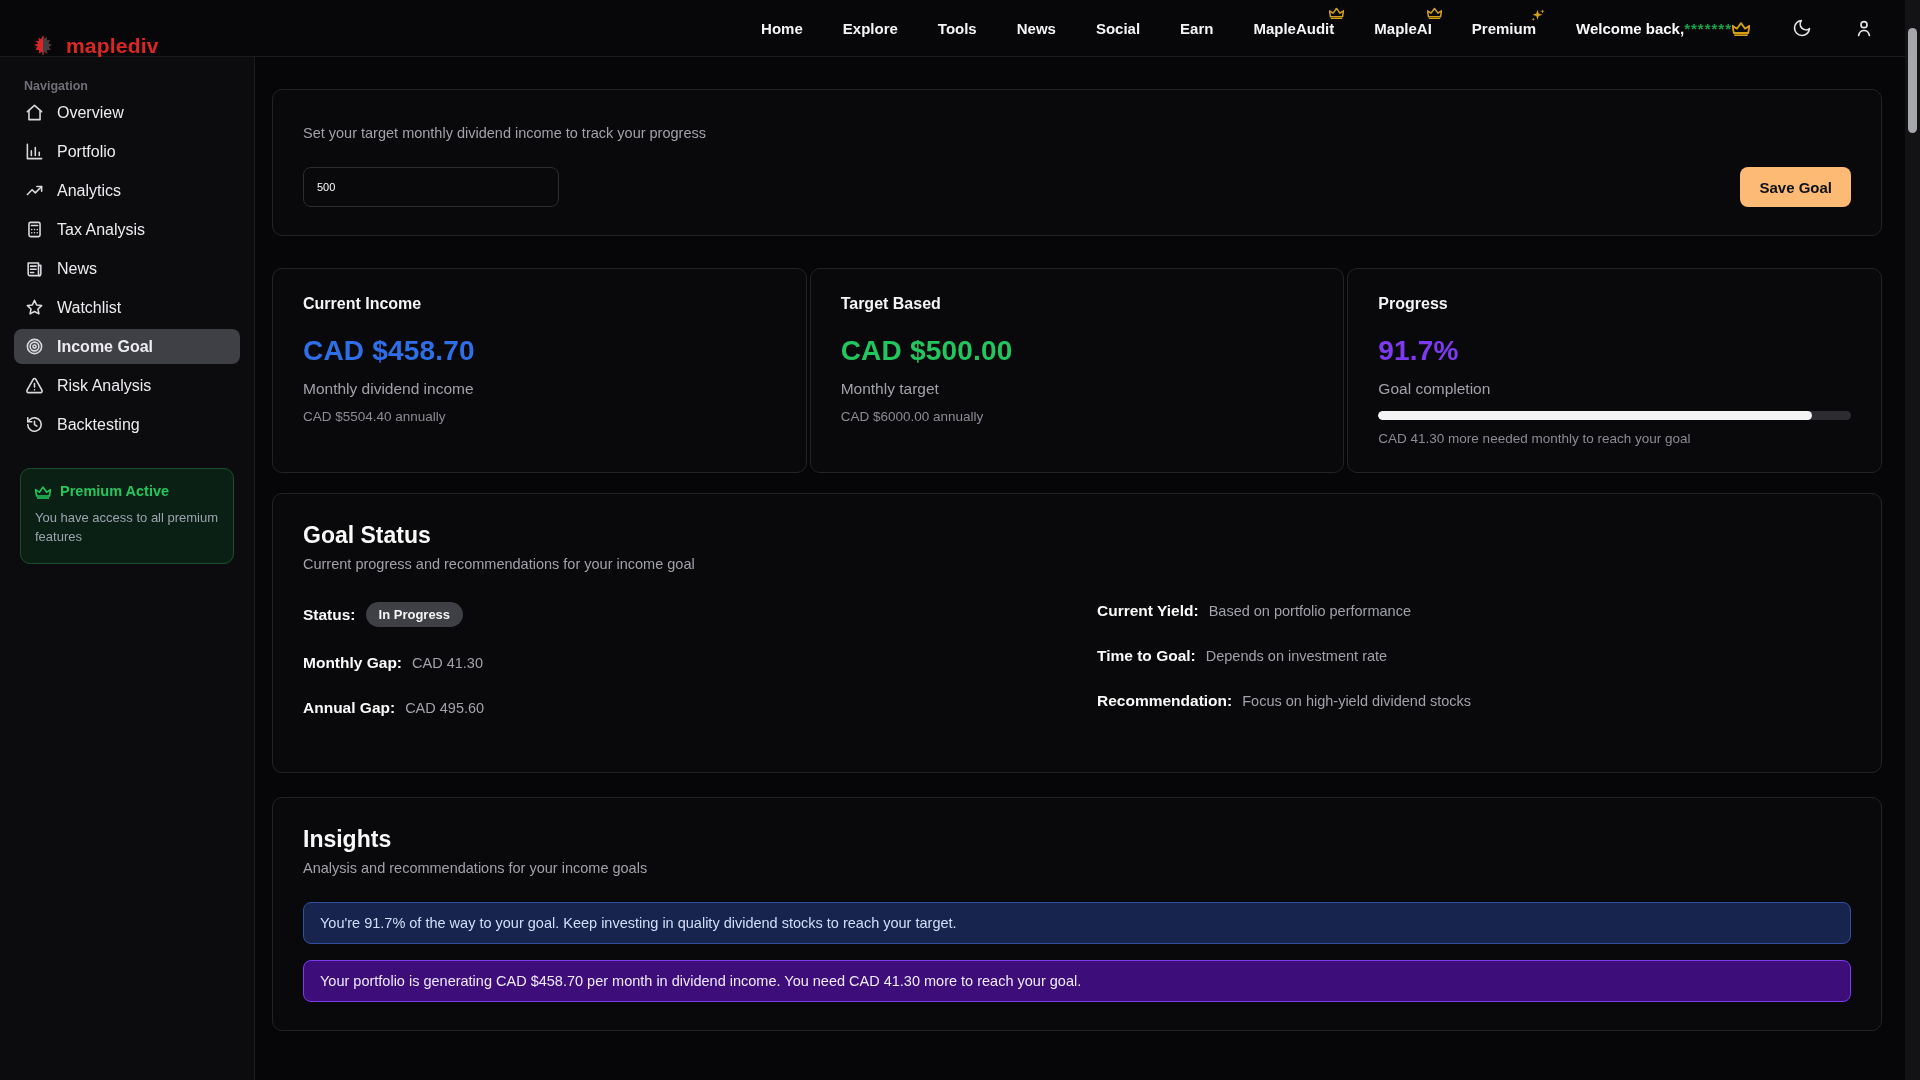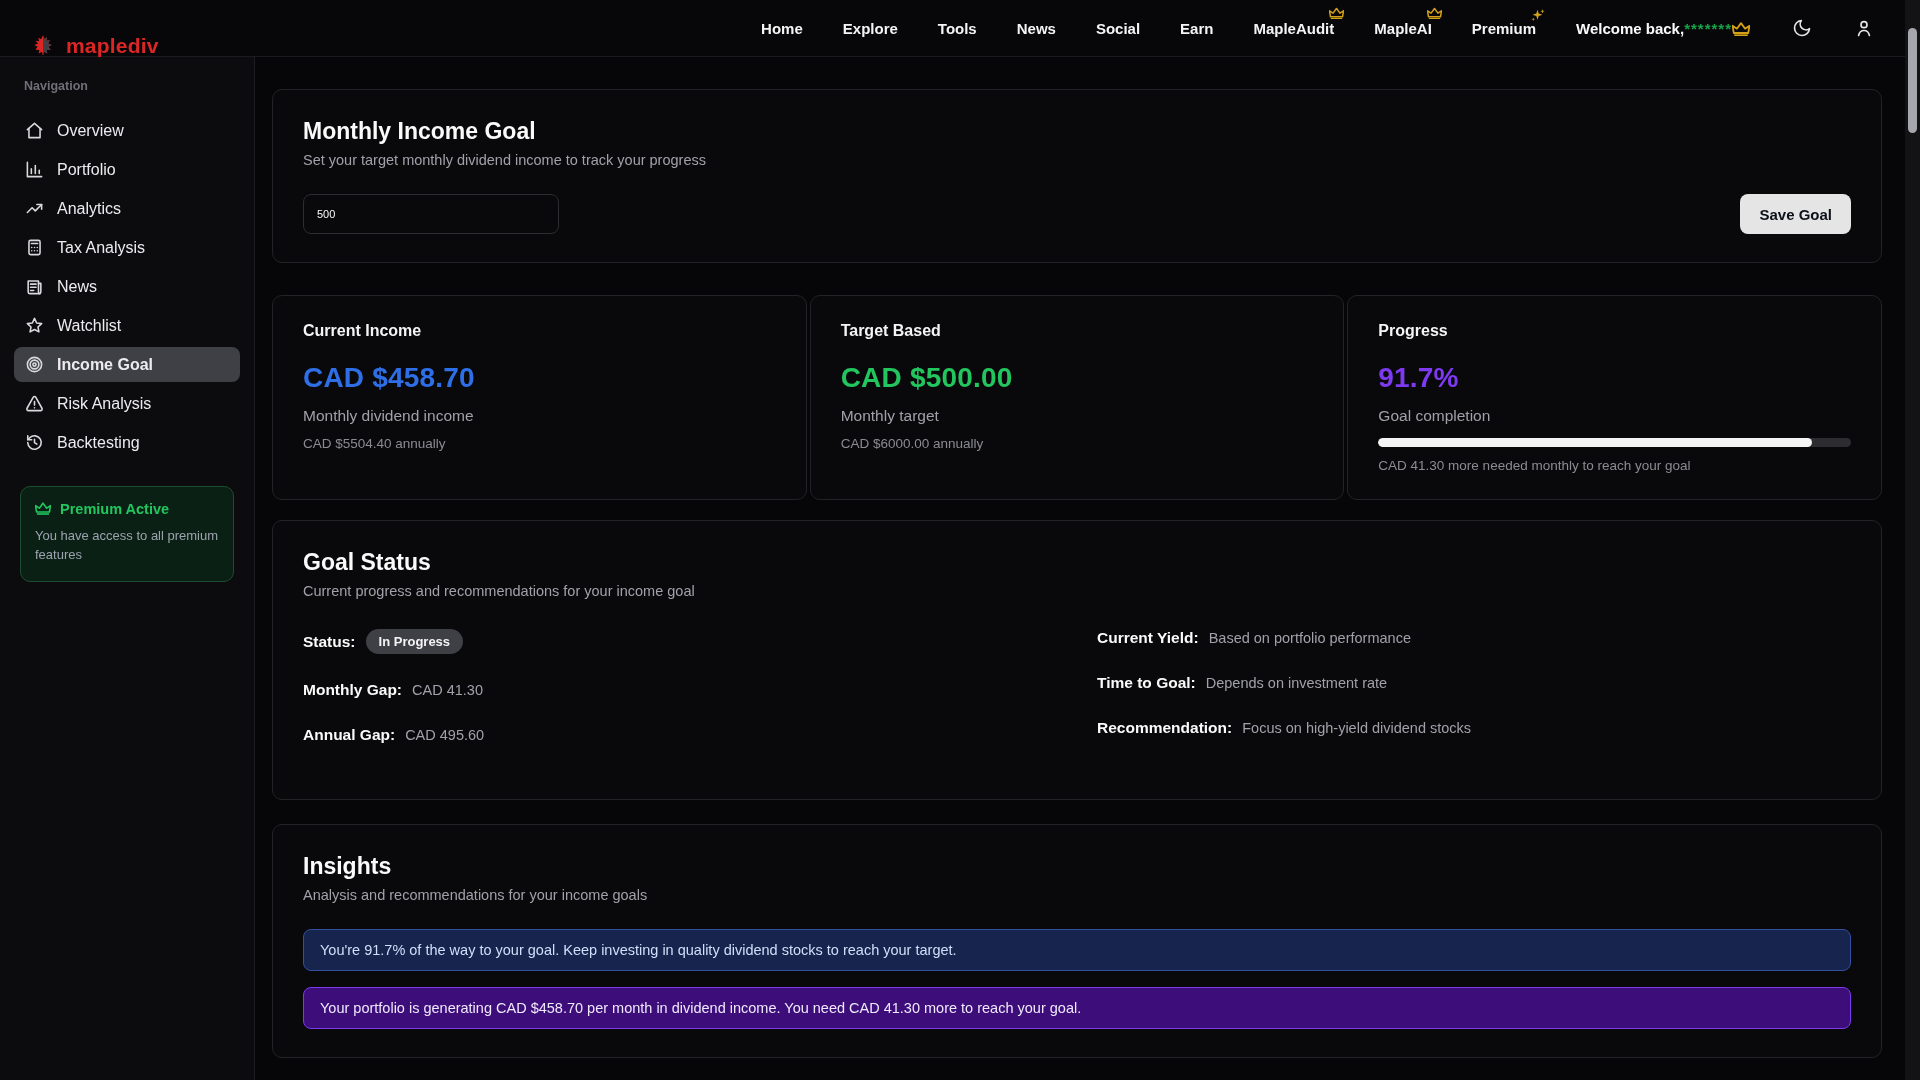--- a/index.html
+++ b/index.html
@@ -28,51 +28,51 @@
   .welcome .inline-crown { color:#d4a017; line-height:0; }
   .icon-btn { margin-left:42px; color:#e4e4e7; cursor:pointer; line-height:0; }
   
   .scrollbar { position:fixed; top:0; right:0; width:15px; height:1080px; background:#131316; z-index:50; }
   .scroll-thumb { position:absolute; top:28px; left:3px; width:9px; height:105px; background:#a6a6ad; border-radius:5px; }
   
   .sidebar {
     position:fixed; top:57px; left:0; width:255px; height:1023px;
     background:#0c0c0e; border-right:1px solid #1e1e22; padding:22px 14px;
   }
-  .nav-label { font-size:12.5px; font-weight:700; color:#6f6f78; margin:0 10px 20px; }
+  .nav-label { font-size:12.5px; font-weight:700; color:#6f6f78; margin:0 10px 2px; }
   .side-item {
     display:flex; align-items:center; gap:13px;
     padding:8px 11px; margin-bottom:4px; border-radius:8px;
     font-size:16px; font-weight:500; color:#ececf0; cursor:pointer;
   }
   .side-item.active { background:#3f3f46; font-weight:700; }
   .side-item .icn { line-height:0; color:#d8d8dd; }
   .premium-card {
     margin:26px 6px 0; border:1px solid #1d4d31; background:#0b2015;
     border-radius:10px; padding:14px 14px 16px;
   }
-  .premium-title { display:flex; align-items:flex-start; gap:9px; color:#22c55e; font-size:14.5px; font-weight:700; }
+  .premium-title { display:flex; align-items:flex-end; gap:9px; color:#22c55e; font-size:14.5px; font-weight:700; }
   .premium-desc { margin-top:10px; font-size:13px; color:#9ca3af; line-height:1.45; }
   
   .main { margin-left:255px; padding:32px 38px 0 17px; }
   .card {
     background:#09090b; border:1px solid #232327; border-radius:10px;
     padding:28px 30px; margin-bottom:24px;
   }
   .card-title { font-size:23px; font-weight:700; color:#fafafa; }
   .card-sub { margin-top:7px; font-size:14.5px; color:#a1a1aa; }
   .goal-form-row { margin-top:26px; display:flex; align-items:center; justify-content:space-between; }
   .goal-input {
     width:256px; height:40px; background:#09090b; border:1px solid #2c2c31;
     border-radius:8px; color:#fafafa; font-size:11px; padding:16px 13px;
     font-family:inherit; outline:none;
   }
   .save-btn {
     height:40px; padding:0 19px; border:none; border-radius:8px;
-    background:#e5e5e5; color:#0c1018; font-size:15px; font-weight:600;
+    background:#fdba74; color:#0c1018; font-size:15px; font-weight:600;
     font-family:inherit; cursor:pointer;
   }
   .success-banner {
     margin-top:20px; background:#0c2e1e; border:1px solid #1f6b43;
     border-radius:8px; padding:11px 15px; font-size:14.5px; color:#b5f3cd;
   }
   
   .stats-row { display:grid; grid-template-columns:1fr 1fr 1fr; gap:3px; margin-bottom:20px; }
   .stat-card {
     background:#09090b; border:1px solid #232327; border-radius:10px;
@@ -257,21 +257,20 @@
       </span>
       <span>Premium Active</span>
     </div>
     <div class="premium-desc">You have access to all premium features</div>
   </div>
 </div>
 
 <div class="main">
 
   <div class="card" style="margin-bottom:32px;">
-    <div class="card-title">Monthly Income Goal</div>
     <div class="card-sub">Set your target monthly dividend income to track your progress</div>
     <div class="goal-form-row">
       <input class="goal-input" type="text" value="500" style="">
       <button class="save-btn">Save Goal</button>
     </div>
   </div>
 
   <div class="stats-row">
     <div class="stat-card">
       <div class="stat-title">Current Income</div>

